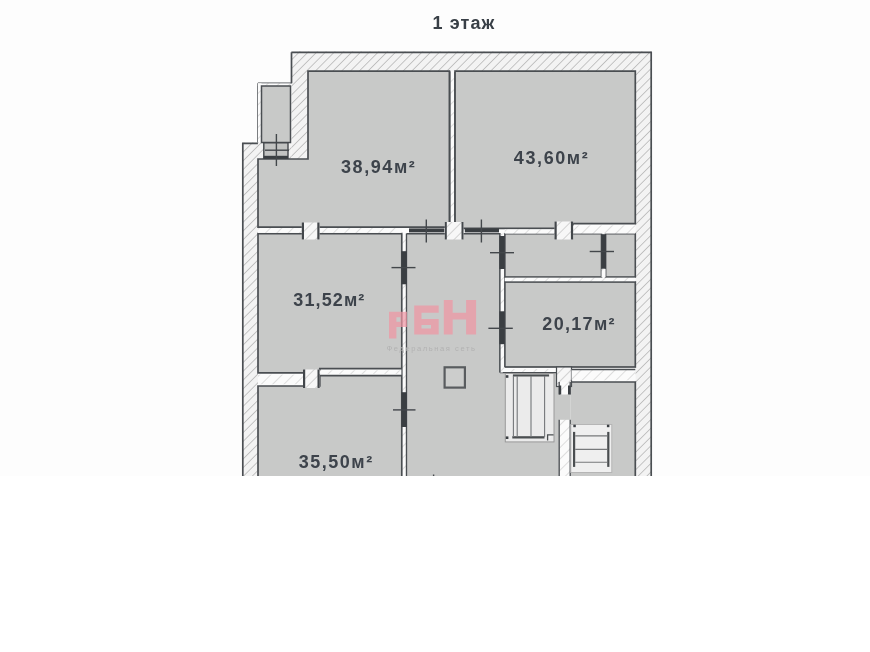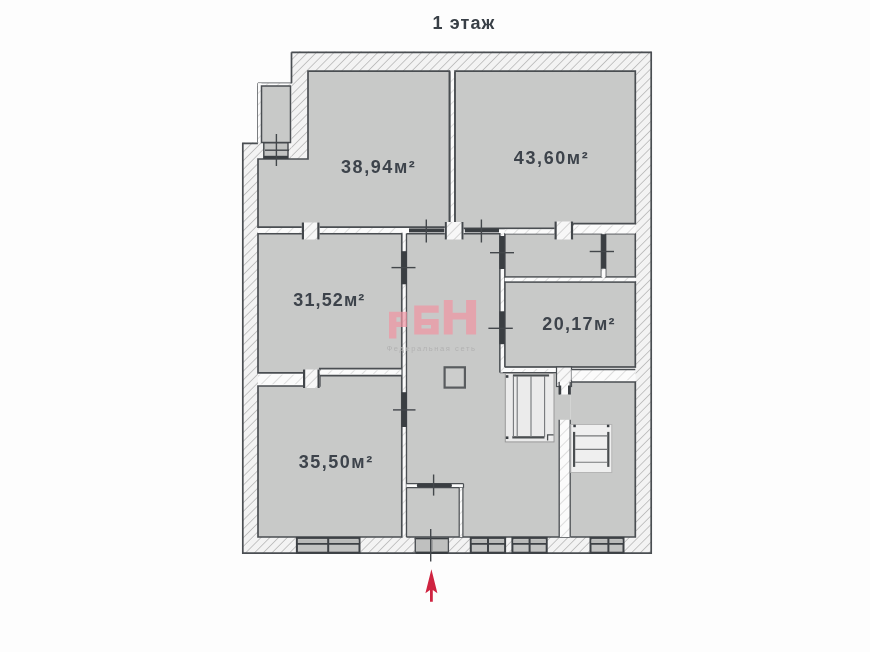--- a/index.html
+++ b/index.html
@@ -1,16 +1,16 @@
 <!DOCTYPE html>
 <html><head>
 <meta charset="utf-8">
 <style>
 html,body{margin:0;padding:0;background:#ffffff;}
-#wrap{width:870px;height:652px;position:relative;font-family:"Liberation Sans",sans-serif;}
+#wrap{width:870px;height:476px;position:relative;font-family:"Liberation Sans",sans-serif;}
 svg{display:block;filter:blur(0.55px);}
 </style>
 </head>
 <body>
 <div id="wrap">
 <svg width="870" height="652" viewBox="0 0 870 652" xmlns="http://www.w3.org/2000/svg">
 <defs>
 <pattern id="ho" width="6.2" height="6.2" patternUnits="userSpaceOnUse" patternTransform="rotate(45)">
 <rect width="6.2" height="6.2" fill="#f3f3f3"></rect>
 <line x1="0" y1="0" x2="0" y2="6.2" stroke="#9d9d9d" stroke-width="1.1"></line>

